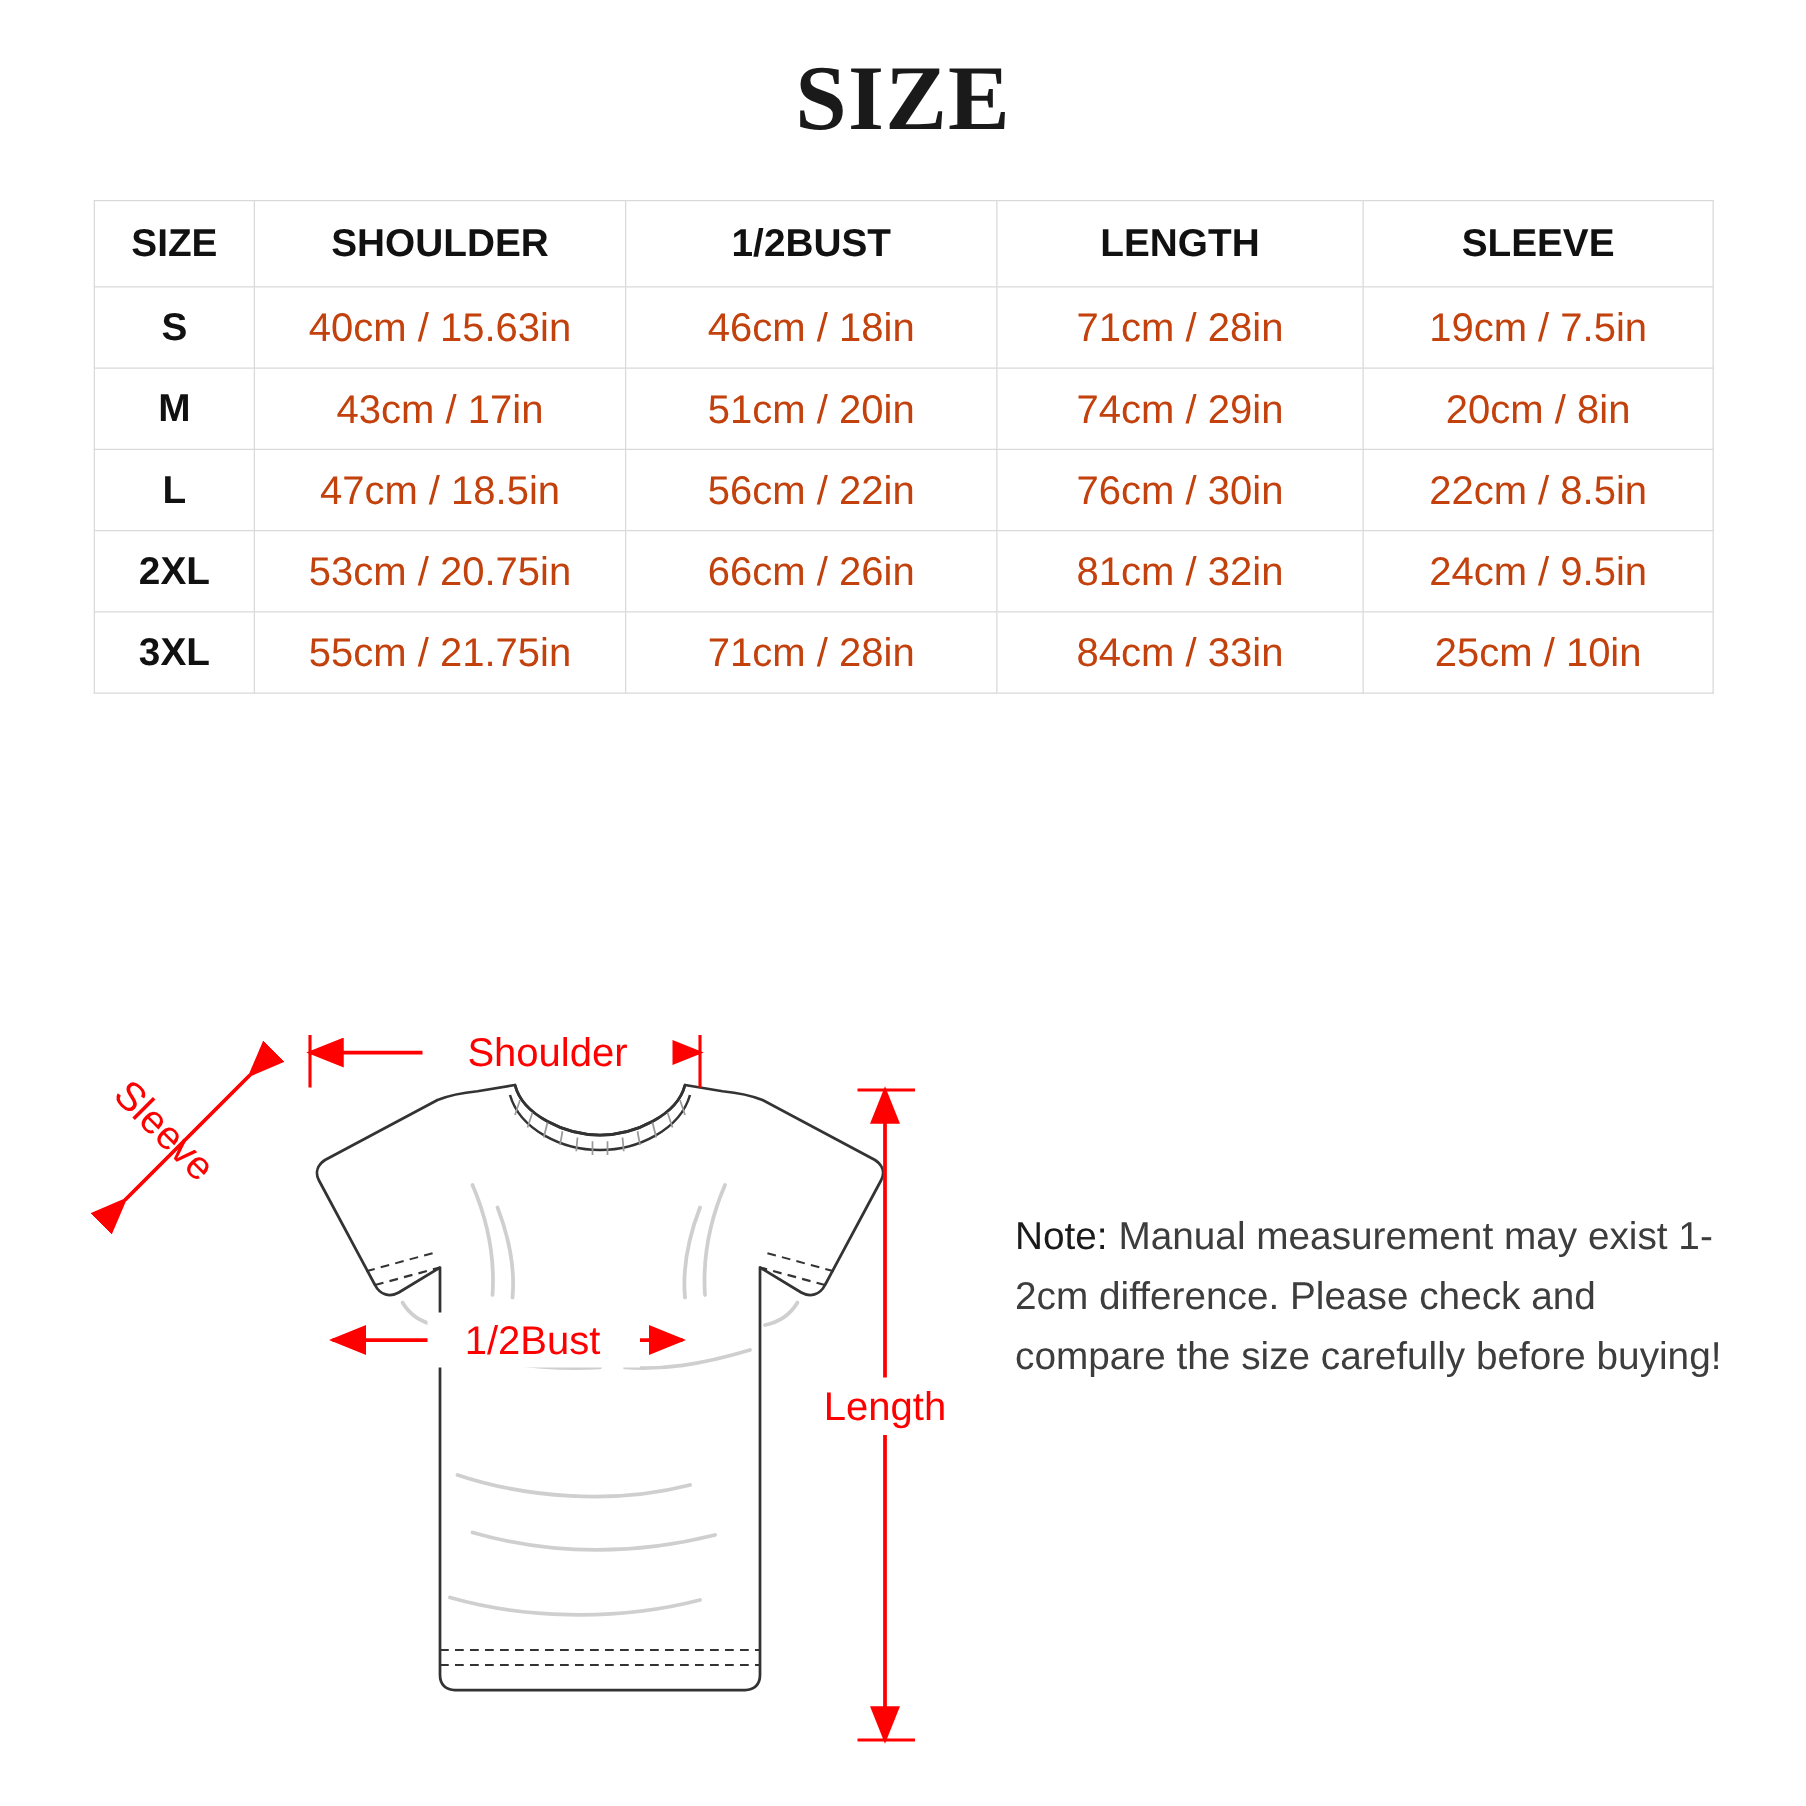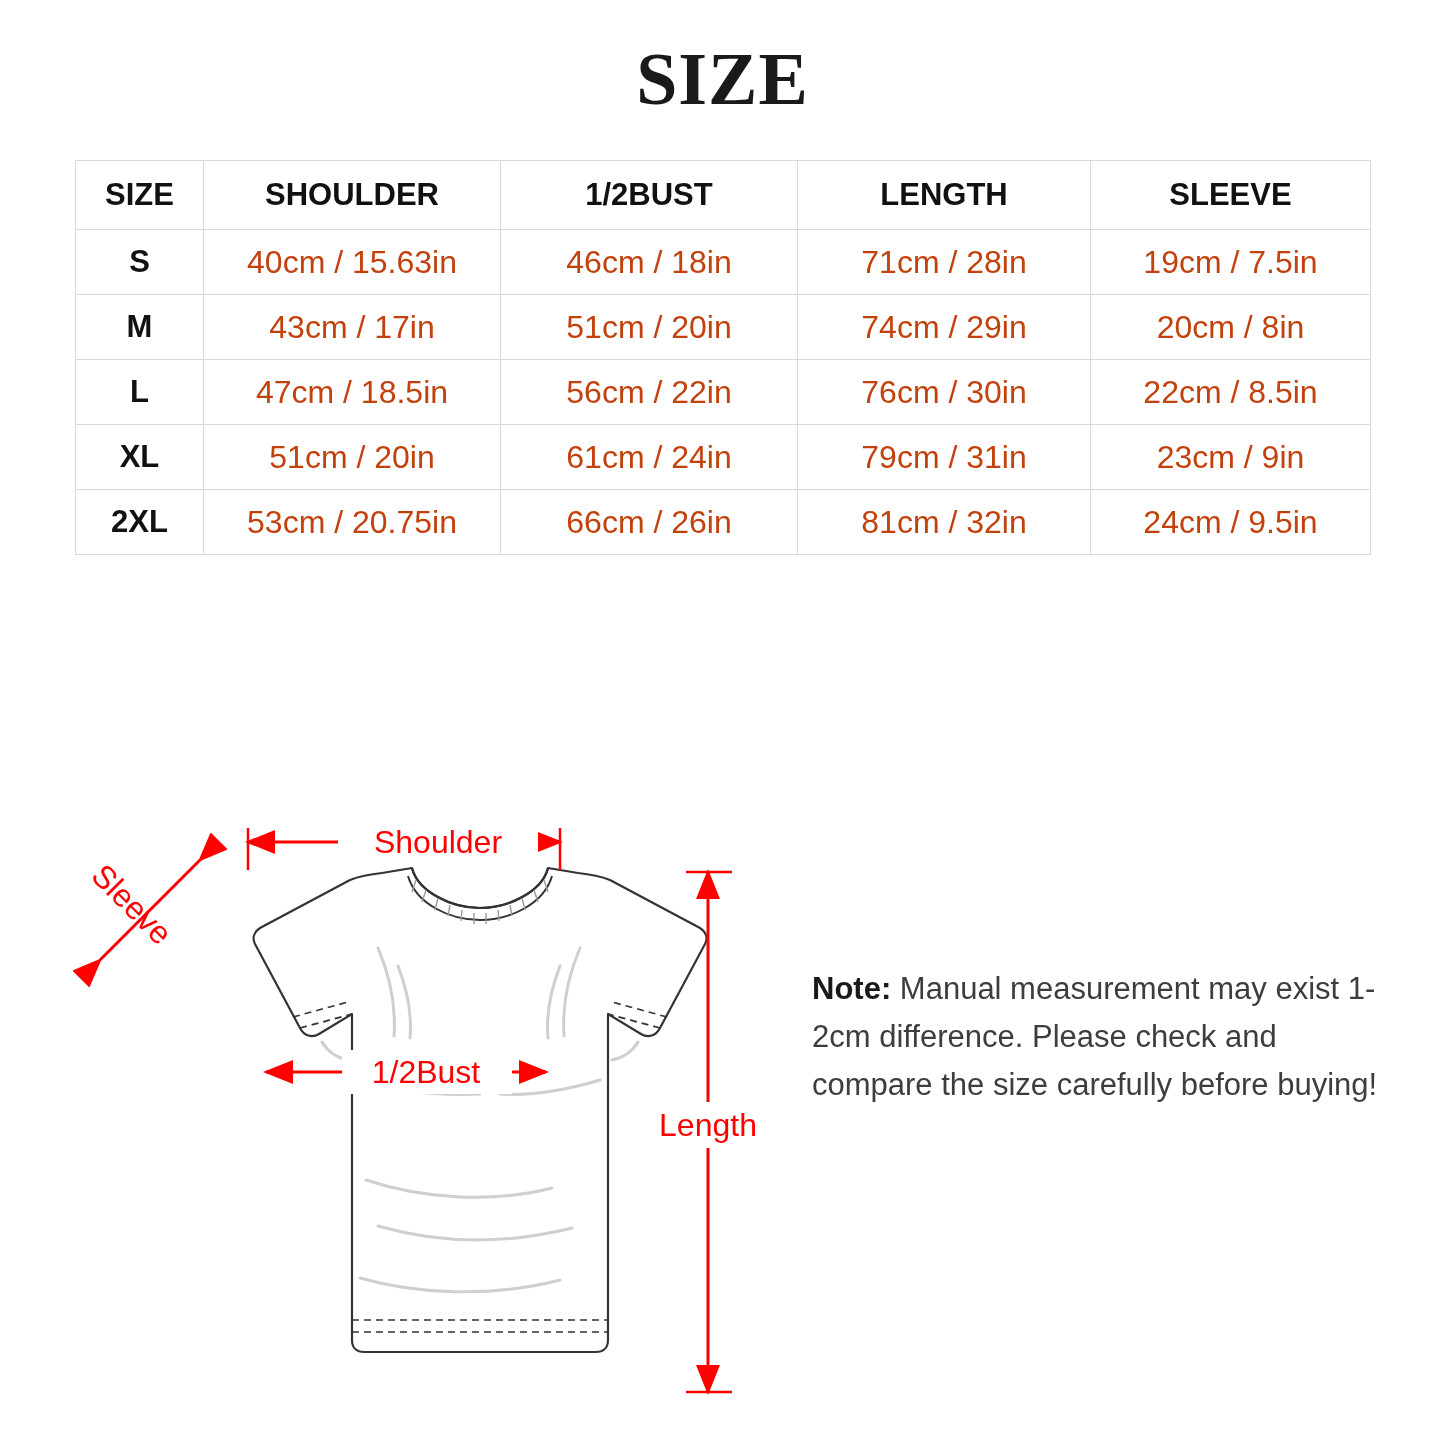--- a/index.html
+++ b/index.html
@@ -81,21 +81,21 @@
   #note {
     position: absolute;
     top: 965px;
     left: 812px;
     width: 570px;
     font-size: 31px;
     line-height: 1.55;
     color: #3d3d3d;
   }
   #note .note-label {
-    font-weight: 700;
+    font-weight: 400;
     color: #1a1a1a;
   }
 </style>
 </head>
 <body>
 
 <div id="title">SIZE</div>
 
 <table id="size-table">
   <colgroup>
@@ -130,32 +130,32 @@
       <td class="val-cell">20cm / 8in</td>
     </tr>
     <tr>
       <td class="size-cell">L</td>
       <td class="val-cell">47cm / 18.5in</td>
       <td class="val-cell">56cm / 22in</td>
       <td class="val-cell">76cm / 30in</td>
       <td class="val-cell">22cm / 8.5in</td>
     </tr>
     <tr>
-      <td class="size-cell">XL</td>
-      <td class="val-cell">51cm / 20in</td>
-      <td class="val-cell">61cm / 24in</td>
-      <td class="val-cell">79cm / 31in</td>
-      <td class="val-cell">23cm / 9in</td>
-    </tr>
-    <tr>
       <td class="size-cell">2XL</td>
       <td class="val-cell">53cm / 20.75in</td>
       <td class="val-cell">66cm / 26in</td>
       <td class="val-cell">81cm / 32in</td>
       <td class="val-cell">24cm / 9.5in</td>
+    </tr>
+    <tr>
+      <td class="size-cell">3XL</td>
+      <td class="val-cell">55cm / 21.75in</td>
+      <td class="val-cell">71cm / 28in</td>
+      <td class="val-cell">84cm / 33in</td>
+      <td class="val-cell">25cm / 10in</td>
     </tr>
   </tbody>
 </table>
 
 <div id="diagram">
   <svg width="720" height="620" viewBox="0 0 720 620" xmlns="http://www.w3.org/2000/svg">
     <defs>
       <marker id="arrR" markerWidth="10" markerHeight="8" refX="9" refY="4" orient="auto">
         <path d="M0,0 L10,4 L0,8 z" fill="#ff0000"></path>
       </marker>

